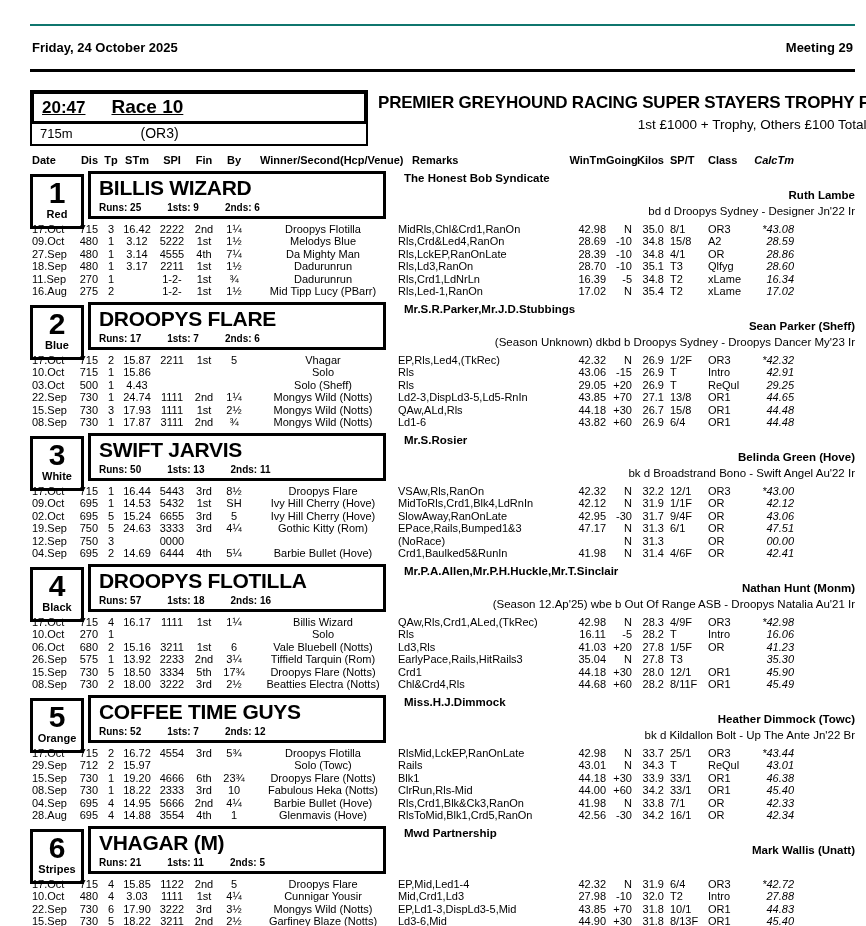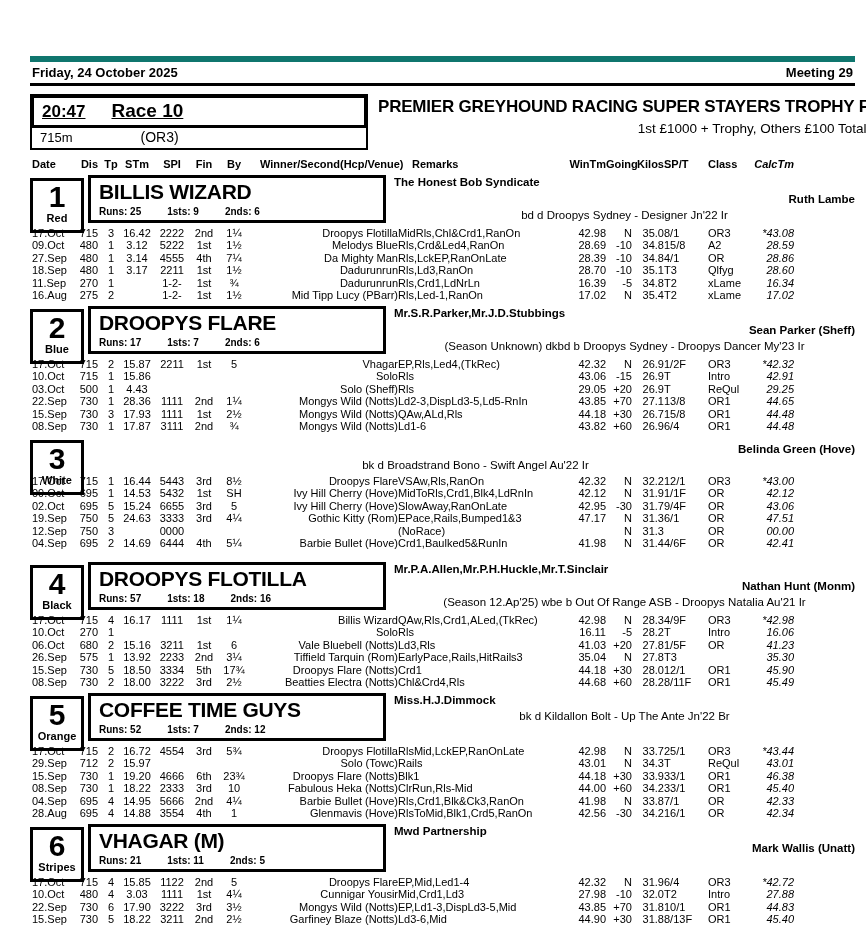--- a/index.html
+++ b/index.html
@@ -2,28 +2,28 @@
 <html><head>
 <meta charset="utf-8">
 <style>
   * { margin:0; padding:0; box-sizing:border-box; }
   body { width:866px; height:926px; background:#ffffff; color:#000;
          font-family:"Liberation Sans", sans-serif; overflow:hidden; }
   .page { position:relative; width:866px; height:926px; }
   .content { margin-left:30px; margin-right:11px; }
 
   
-  .topbar { margin-top:56px; border-top:6px solid #0f766e; border-bottom:3px solid #000;
+  .topbar { margin-top:24px; border-top:2px solid #0f766e; border-bottom:3px solid #000;
             display:flex; justify-content:space-between; align-items:center;
-            padding:3px 2px; }
+            padding:14px 2px; }
   .topbar .date { font-weight:bold; font-size:13px; }
   .topbar .meeting { font-weight:bold; font-size:13px; }
 
   
-  .race-head { display:flex; margin-top:8px; }
+  .race-head { display:flex; margin-top:18px; }
   .race-id-box { width:338px; border:2px solid #000; flex:none; }
   .race-id-top { border:3px solid #000; margin:-1px; display:flex; align-items:baseline;
                  padding:2px 8px 3px 8px; gap:26px; }
   .race-time { font-weight:bold; font-size:17px; text-decoration:underline; }
   .race-no { font-weight:bold; font-size:19px; text-decoration:underline;text-align:right; }
   .race-id-bottom { display:flex; align-items:center; padding:2px 8px 3px 8px; gap:68px; }
   .race-dist { font-size:13px; }
   .race-grade { font-size:14px; }
   .race-title-wrap { flex:1; padding-left:10px; }
   .race-title { font-weight:bold; font-size:17px; text-align:center; letter-spacing:-0.2px;
@@ -35,45 +35,45 @@
     grid-template-columns:44px 28px 18px 34px 36px 28px 30px 150px 168px 40px 26px 32px 40px 44px 46px;
     font-size:11px; line-height:12.5px; white-space:nowrap; }
   .col-head { margin-top:8px; font-weight:bold; font-size:11px; }
   .c-date { text-align:left; padding-left:2px; }
   .c-dis  { text-align:right; padding-right:4px; }
   .c-tp   { text-align:center; }
   .c-stm  { text-align:center; }
   .c-spi  { text-align:center; }
   .c-fin  { text-align:center; }
   .c-by   { text-align:center; padding-left:2px; }
-  .c-win  { text-align:right; }
+  .c-win  { text-align:center; }
   .c-rem  { text-align:left; }
   .c-wtm  { text-align:right; }
   .c-go   { text-align:right; }
   .c-kg   { text-align:right; }
-  .c-sp   { text-align:left; }
+  .c-sp   { text-align:left; padding-left:6px; }
   .c-cl   { text-align:left; padding-left:4px; }
   .c-ctm  { text-align:right;font-style:italic; }
   .col-head .c-win { padding-left:12px; }
   .col-head .c-rem { padding-left:14px; }
 
   
   .runner { position:relative; margin-top:4px; min-height:121px; }
   .trap-box { position:absolute; left:0; top:3px; width:54px; height:55px;
               border:3px solid #000; text-align:center; }
   .trap-num { font-size:30px; font-weight:bold; line-height:30px; margin-top:1px; }
   .trap-color { font-size:11px; font-weight:bold; line-height:13px; }
   .runner-head { display:flex; margin-left:58px; }
   .name-box { width:298px; flex:none; border:3px solid #000; padding:2px 8px 3px 8px; }
   .dog-name { font-size:21px; font-weight:bold; letter-spacing:-0.3px; line-height:23px; }
   .runs-line { font-size:10px; font-weight:bold; margin-top:3px; display:flex; gap:26px; }
-  .conn { flex:1; padding-left:8px; padding-top:1px; }
+  .conn { flex:1; padding-left:18px; padding-top:1px; }
   .owner { font-weight:bold; font-size:11.5px; text-align:left; }
   .trainer { font-weight:bold; font-size:11.5px; text-align:right; margin-top:5px; }
-  .breeding { font-size:11.5px; text-align:center; margin-top:4px; }
+  .breeding { font-size:11.5px; text-align:right; margin-top:4px; }
   .form-rows { margin-top:4px; }
 </style>
 </head>
 <body>
 
 <div class="page">
   <div class="content">
 
     <div class="topbar">
       <span class="date">Friday, 24 October 2025</span>
@@ -319,21 +319,21 @@
     <span class="c-kg">26.9</span>
     <span class="c-sp">T</span>
     <span class="c-cl">ReQul</span>
     <span class="c-ctm">29.25</span>
   </div>
 
   <div class="grid-row form-row">
     <span class="c-date">22.Sep</span>
     <span class="c-dis">730</span>
     <span class="c-tp">1</span>
-    <span class="c-stm">28.36</span>
+    <span class="c-stm">24.74</span>
     <span class="c-spi">1111</span>
     <span class="c-fin">2nd</span>
     <span class="c-by">1¼</span>
     <span class="c-win">Mongys Wild (Notts)</span>
     <span class="c-rem">Ld2-3,DispLd3-5,Ld5-RnIn</span>
     <span class="c-wtm">43.85</span>
     <span class="c-go">+70</span>
     <span class="c-kg">27.1</span>
     <span class="c-sp">13/8</span>
     <span class="c-cl">OR1</span>
@@ -377,21 +377,30 @@
   </div>
 </div>
   </section>
 
   <section class="runner">
     <div class="trap-box">
       <div class="trap-num">3</div>
       <div class="trap-color">White</div>
     </div>
     <div class="runner-head">
+      <div class="name-box">
+        <div class="dog-name">SWIFT JARVIS</div>
+        <div class="runs-line">
+          <span>Runs: 50</span>
+          <span>1sts: 13</span>
+          <span>2nds: 11</span>
+        </div>
+      </div>
       <div class="conn">
+        <div class="owner">Mr.S.Rosier</div>
         <div class="trainer">Belinda Green (Hove)</div>
         <div class="breeding">bk d Broadstrand Bono - Swift Angel Au'22 Ir</div>
       </div>
     </div>
     <div class="form-rows">
   <div class="grid-row form-row">
     <span class="c-date">17.Oct</span>
     <span class="c-dis">715</span>
     <span class="c-tp">1</span>
     <span class="c-stm">16.44</span>
@@ -640,20 +649,21 @@
       <div class="name-box">
         <div class="dog-name">COFFEE TIME GUYS</div>
         <div class="runs-line">
           <span>Runs: 52</span>
           <span>1sts: 7</span>
           <span>2nds: 12</span>
         </div>
       </div>
       <div class="conn">
         <div class="owner">Miss.H.J.Dimmock</div>
+        <div class="trainer">Heather Dimmock (Towc)</div>
         <div class="breeding">bk d Kildallon Bolt - Up The Ante Jn'22 Br</div>
       </div>
     </div>
     <div class="form-rows">
   <div class="grid-row form-row">
     <span class="c-date">17.Oct</span>
     <span class="c-dis">715</span>
     <span class="c-tp">2</span>
     <span class="c-stm">16.72</span>
     <span class="c-spi">4554</span>

